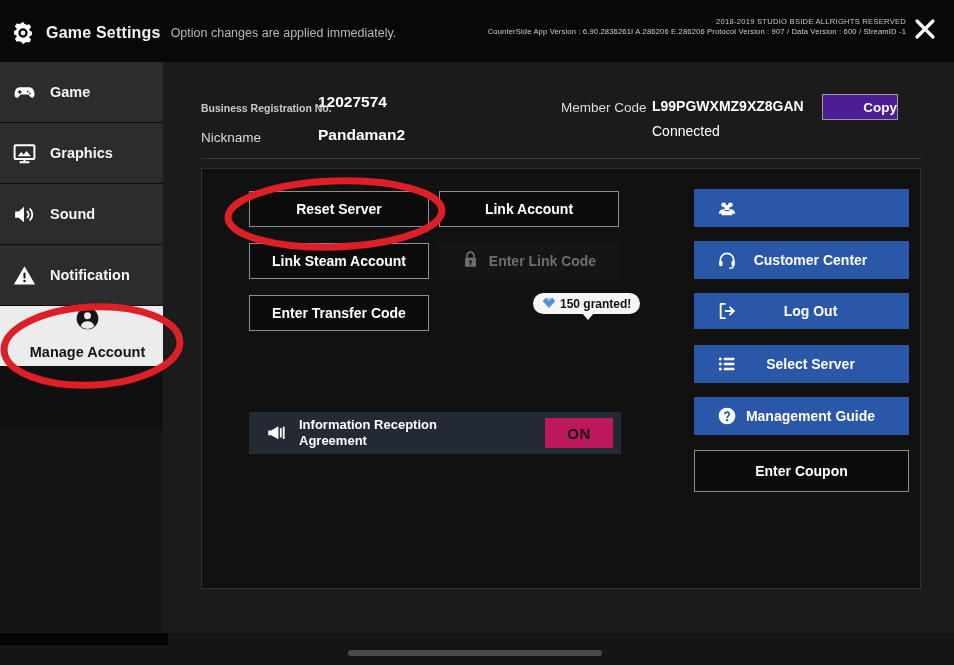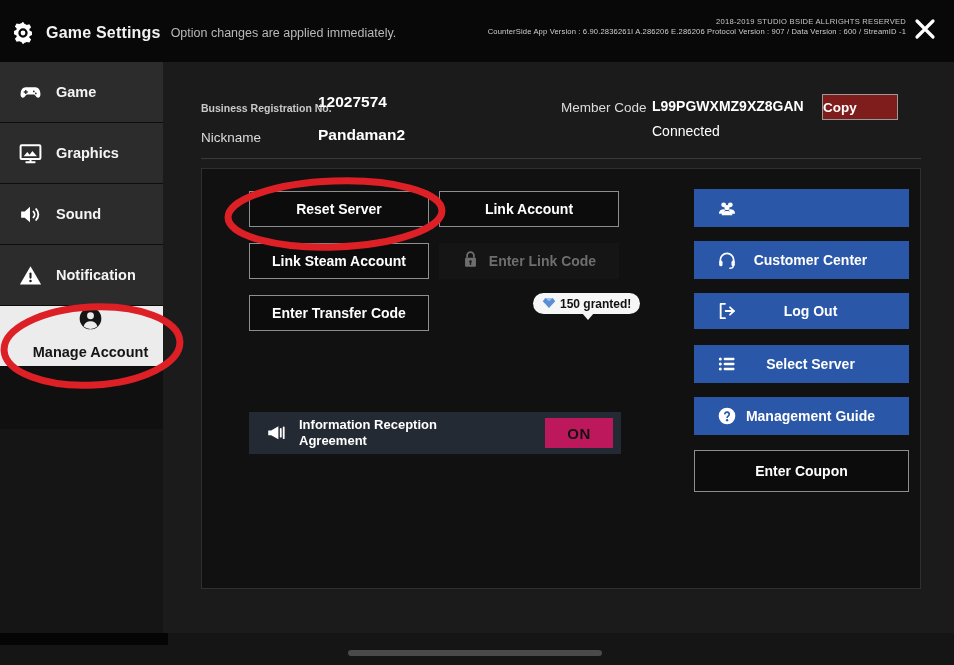--- a/index.html
+++ b/index.html
@@ -52,21 +52,21 @@
   
   .sidebar {
     position: absolute; left: 0; top: 62px; width: 163px; height: 603px;
     background: #101010;
   }
   .side-item {
     position: relative; height: 61px; width: 163px;
     background: #2c2c2c;
     border-bottom: 1px solid #0d0d0d;
     display: flex; align-items: center; gap: 13px;
-    padding-left: 18px; cursor: pointer;
+    padding-left: 12px; cursor: pointer;
   }
   .side-item.selected { background: #ececec; flex-direction: column; }
   .side-label {
     color: #f4f4f4; font-size: 14.5px; font-weight: bold;
     line-height: 1.12;
   }
   .side-item.selected .side-label { color: #151515; }
   .side-icon { width: 25px; height: 25px; flex: 0 0 25px; display: block; }
   .sidebar-rest {
     position: absolute; left: 0; top: 367px; width: 163px; height: 236px;
@@ -91,23 +91,23 @@
   }
   .info-row { position: absolute; }
   .lbl-small { color: #c9c9c9; font-size: 10.5px; font-weight: bold; }
   .lbl-med   { color: #dcdcdc; font-size: 13.5px; }
   .val-big   { color: #ffffff; font-size: 15.5px; font-weight: bold; }
   .val-mid   { color: #ffffff; font-size: 14px; font-weight: bold; }
   .connected { color: #ffffff; font-size: 14px; font-weight: normal; }
   .copy-btn {
     position: absolute; left: 659px; top: 32px;
     width: 76px; height: 26px;
-    background: #7f1d1d; border: 1px solid #9a9a9a;
+    background: #4c1d95; border: 1px solid #9a9a9a;
     color: #ffffff; font-size: 13.5px; font-weight: bold;
-    display: flex; align-items: center; justify-content: flex-start;
+    display: flex; align-items: center; justify-content: flex-end;
     cursor: pointer;
   }
   .divider {
     position: absolute; left: 38px; top: 96px; width: 720px; height: 1px;
     background: #3a3a3a;
   }
 
   .panel {
     position: absolute; left: 38px; top: 106px;
     width: 720px; height: 421px;

